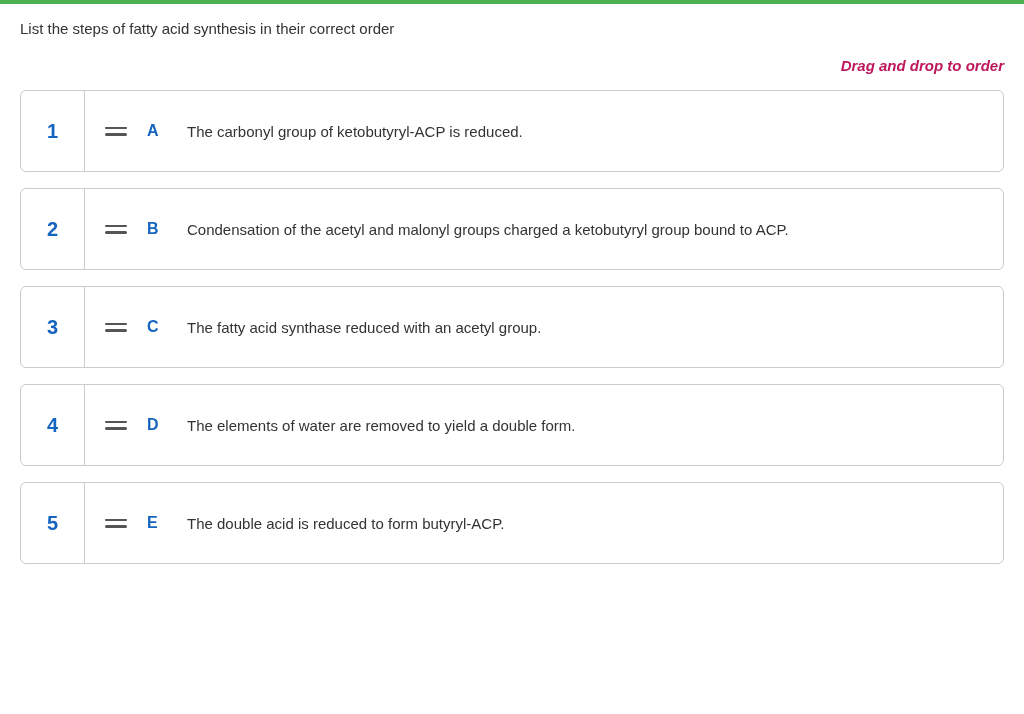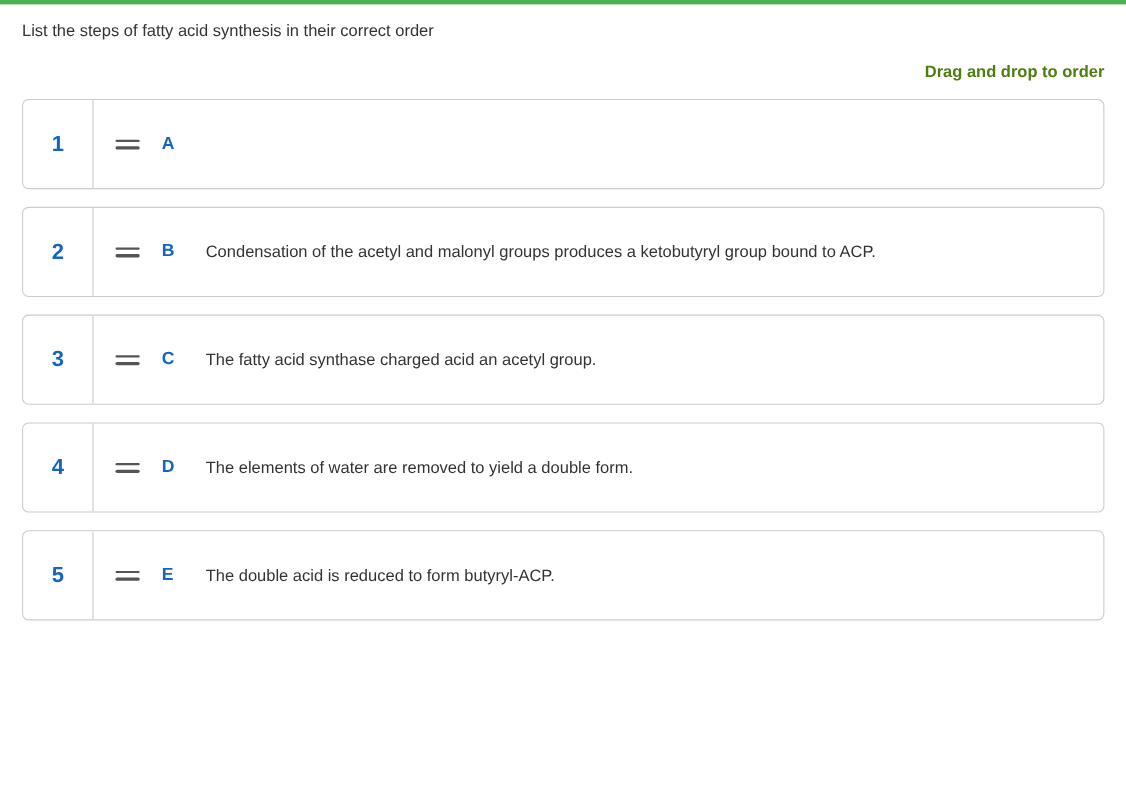--- a/index.html
+++ b/index.html
@@ -29,22 +29,23 @@
     .instruction {
       font-size: 15px;
       color: #333;
       margin-bottom: 20px;
     }
 
     .drag-drop-label {
       text-align: right;
       font-size: 15px;
       font-weight: bold;
-      color: #4d7c0f;
+      color: #be185d;
       margin-bottom: 16px;
+      font-style: italic;
     }
 
     .items-list {
       display: flex;
       flex-direction: column;
       gap: 16px;
     }
 
     .item-row {
       display: flex;
@@ -119,42 +120,43 @@
 
   <div class="items-list" id="items-container">
   <div class="item-row">
       <div class="item-number">1</div>
       <div class="item-content">
         <div class="drag-handle">
           <div class="drag-handle-line"></div>
           <div class="drag-handle-line"></div>
         </div>
         <div class="item-letter">A</div>
+        <div class="item-text">The carbonyl group of ketobutyryl-ACP is reduced.</div>
       </div>
     </div>
       <div class="item-row">
       <div class="item-number">2</div>
       <div class="item-content">
         <div class="drag-handle">
           <div class="drag-handle-line"></div>
           <div class="drag-handle-line"></div>
         </div>
         <div class="item-letter">B</div>
-        <div class="item-text">Condensation of the acetyl and malonyl groups produces a ketobutyryl group bound to ACP.</div>
+        <div class="item-text">Condensation of the acetyl and malonyl groups charged a ketobutyryl group bound to ACP.</div>
       </div>
     </div>
       <div class="item-row">
       <div class="item-number">3</div>
       <div class="item-content">
         <div class="drag-handle">
           <div class="drag-handle-line"></div>
           <div class="drag-handle-line"></div>
         </div>
         <div class="item-letter">C</div>
-        <div class="item-text">The fatty acid synthase charged acid an acetyl group.</div>
+        <div class="item-text">The fatty acid synthase reduced with an acetyl group.</div>
       </div>
     </div>
       <div class="item-row">
       <div class="item-number">4</div>
       <div class="item-content">
         <div class="drag-handle">
           <div class="drag-handle-line"></div>
           <div class="drag-handle-line"></div>
         </div>
         <div class="item-letter">D</div>

